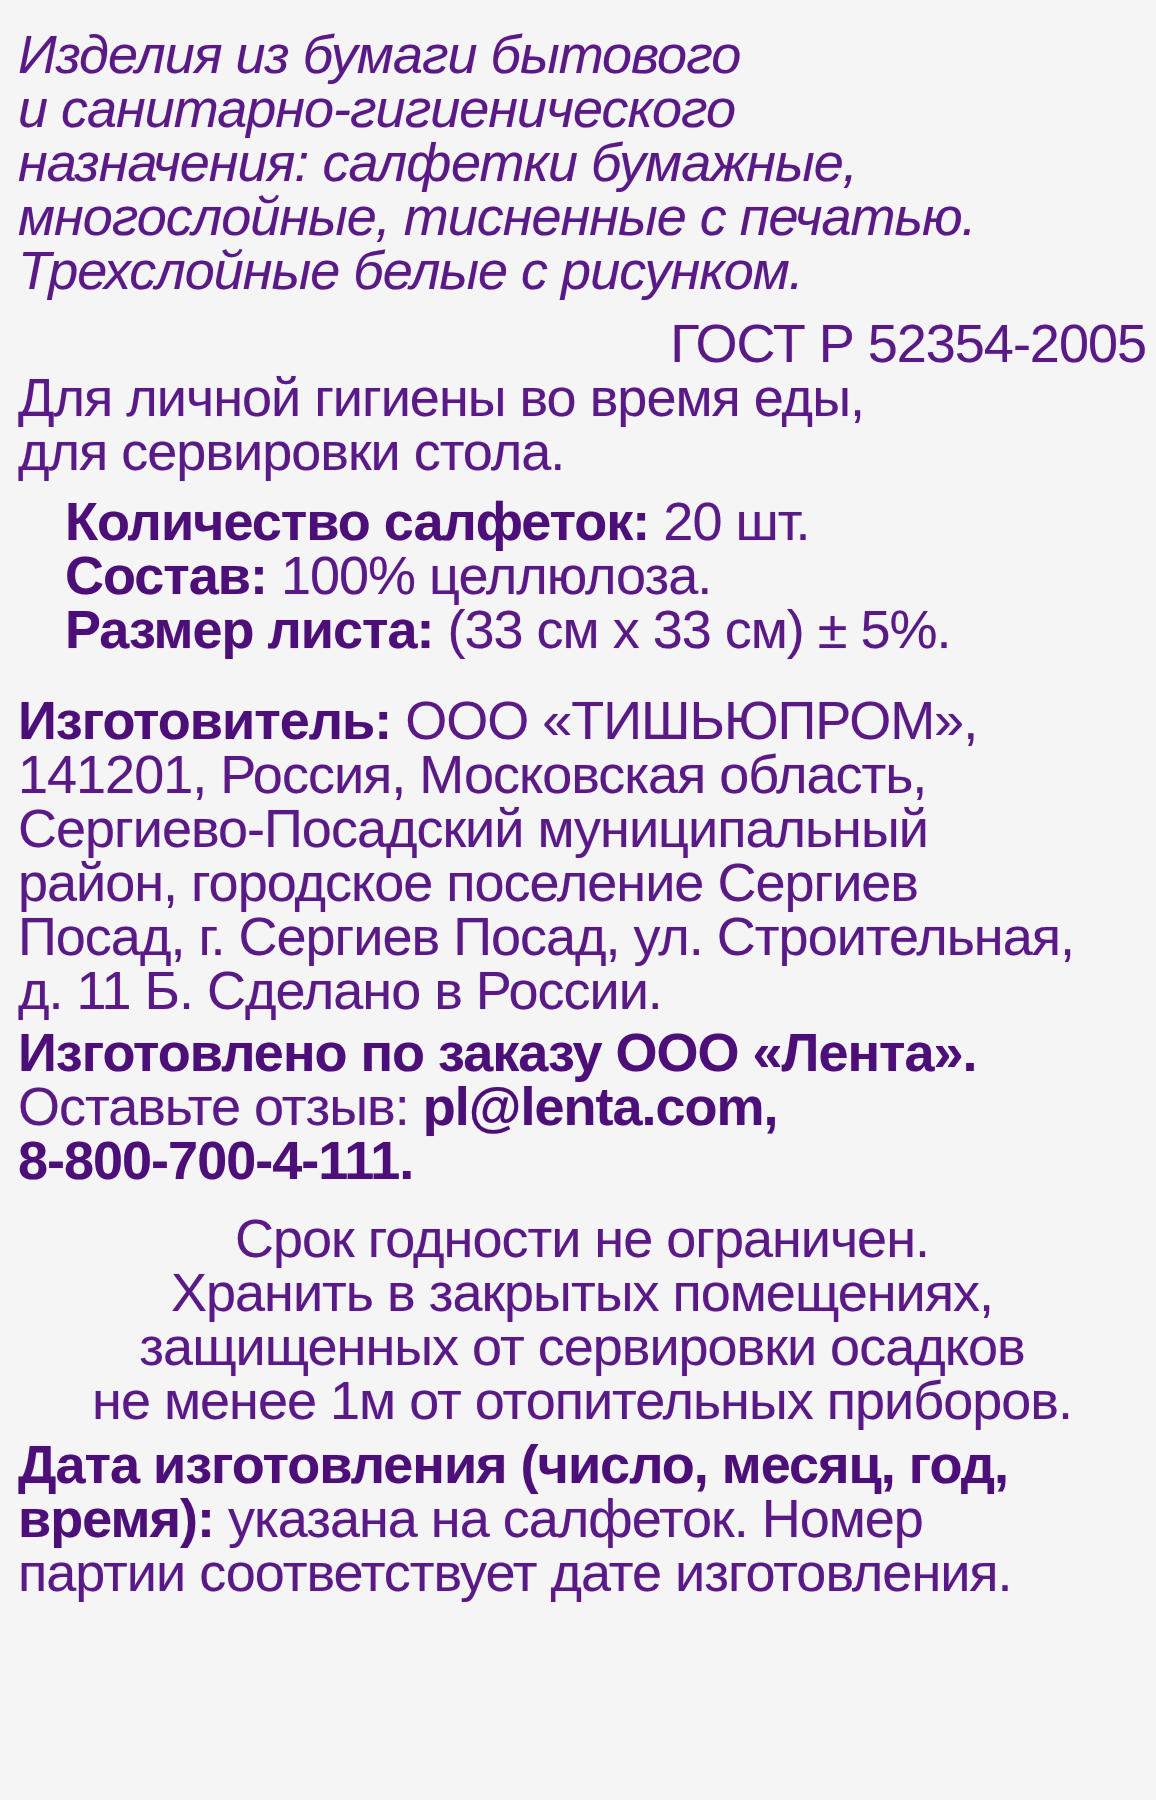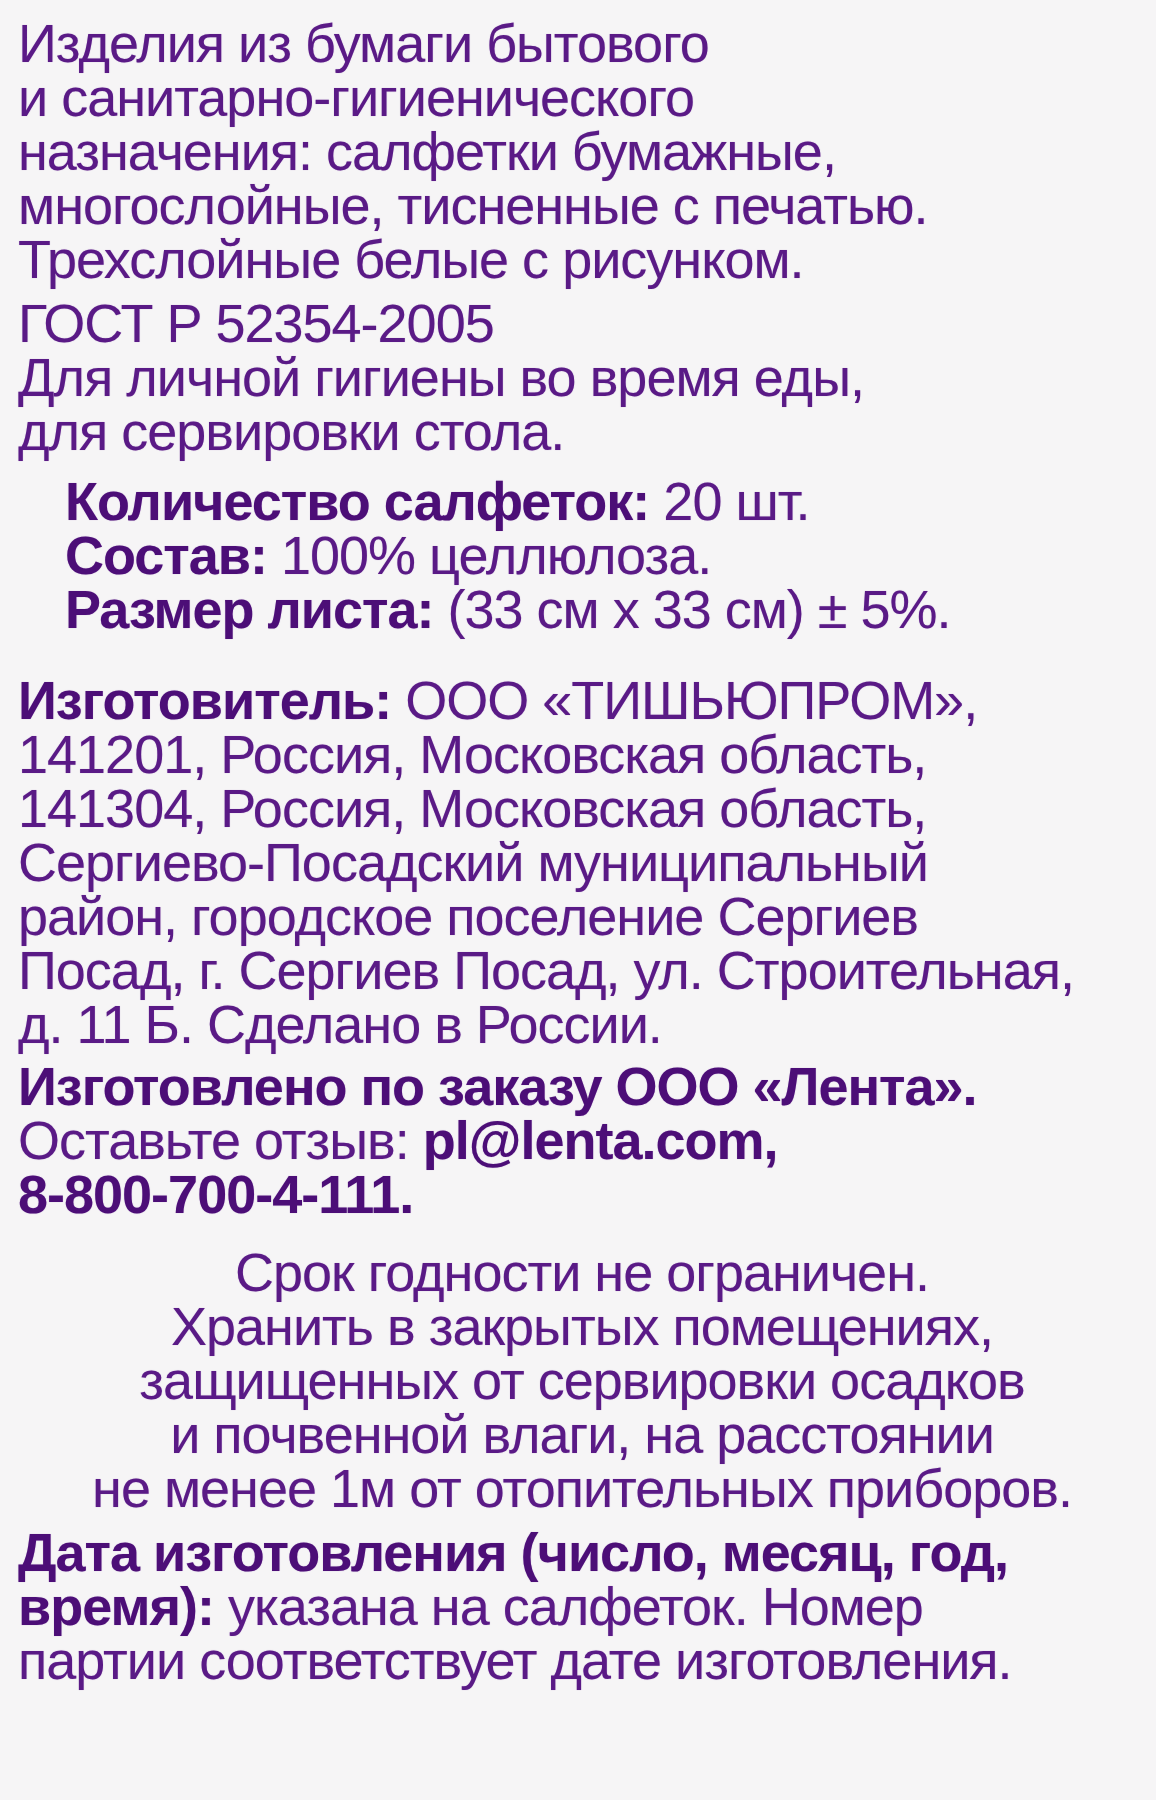--- a/index.html
+++ b/index.html
@@ -34,58 +34,56 @@
   }
   .line .seg-bold {
     font-weight: 700;
     color: #4c0e77;
   }
 </style>
 </head>
 <body>
 
 <div class="label-wrap" id="label-root">
-    <div class="para" style="margin-top: 4px;">
+    <div class="para" style="margin-top: 15px; font-style: italic;">
       <div class="line"><span class="seg">Изделия из бумаги бытового</span></div>
       <div class="line"><span class="seg">и санитарно-гигиенического</span></div>
       <div class="line"><span class="seg">назначения: салфетки бумажные,</span></div>
       <div class="line"><span class="seg">многослойные, тисненные с печатью.</span></div>
       <div class="line"><span class="seg">Трехслойные белые с рисунком.</span></div>
     </div>
-    <div class="para" style="margin-top: 10px;">
+    <div class="para" style="margin-top: 19px; text-align: right;">
       <div class="line"><span class="seg">ГОСТ Р 52354-2005</span></div>
     </div>
     <div class="para" style="margin-top: 0px;">
       <div class="line"><span class="seg">Для личной гигиены во время еды,</span></div>
       <div class="line"><span class="seg">для сервировки стола.</span></div>
     </div>
     <div class="para" style="margin-top: 16px; margin-left: 47px;">
       <div class="line"><span class="seg-bold">Количество салфеток:</span><span class="seg"> 20 шт.</span></div>
       <div class="line"><span class="seg-bold">Состав:</span><span class="seg"> 100% целлюлоза.</span></div>
       <div class="line"><span class="seg-bold">Размер листа:</span><span class="seg"> (33 см х 33 см) ± 5%.</span></div>
     </div>
     <div class="para" style="margin-top: 37px;">
       <div class="line"><span class="seg-bold">Изготовитель:</span><span class="seg"> ООО «ТИШЬЮПРОМ»,</span></div>
       <div class="line"><span class="seg">141201, Россия, Московская область,</span></div>
-      <div class="line"><span class="seg">141304, Россия, Московская область,</span></div>
       <div class="line"><span class="seg">Сергиево-Посадский муниципальный</span></div>
       <div class="line"><span class="seg">район, городское поселение Сергиев</span></div>
       <div class="line"><span class="seg">Посад, г. Сергиев Посад, ул. Строительная,</span></div>
       <div class="line"><span class="seg">д. 11 Б. Сделано в России.</span></div>
     </div>
     <div class="para" style="margin-top: 8px;">
       <div class="line"><span class="seg-bold">Изготовлено по заказу ООО «Лента».</span></div>
       <div class="line"><span class="seg">Оставьте отзыв: </span><span class="seg-bold">pl@lenta.com,</span></div>
       <div class="line"><span class="seg-bold">8-800-700-4-111.</span></div>
     </div>
     <div class="para" style="margin-top: 24px; text-align: center;">
       <div class="line"><span class="seg">Срок годности не ограничен.</span></div>
       <div class="line"><span class="seg">Хранить в закрытых помещениях,</span></div>
       <div class="line"><span class="seg">защищенных от сервировки осадков</span></div>
-      <div class="line"><span class="seg">и почвенной влаги, на расстоянии</span></div>
       <div class="line"><span class="seg">не менее 1м от отопительных приборов.</span></div>
     </div>
     <div class="para" style="margin-top: 10px;">
       <div class="line"><span class="seg-bold">Дата изготовления (число, месяц, год,</span></div>
       <div class="line"><span class="seg-bold">время):</span><span class="seg"> указана на салфеток. Номер</span></div>
       <div class="line"><span class="seg">партии соответствует дате изготовления.</span></div>
     </div>
   </div>
 
 </body></html>

